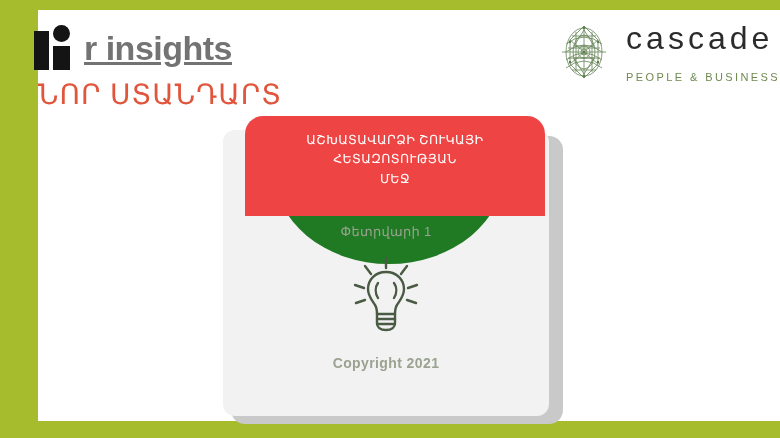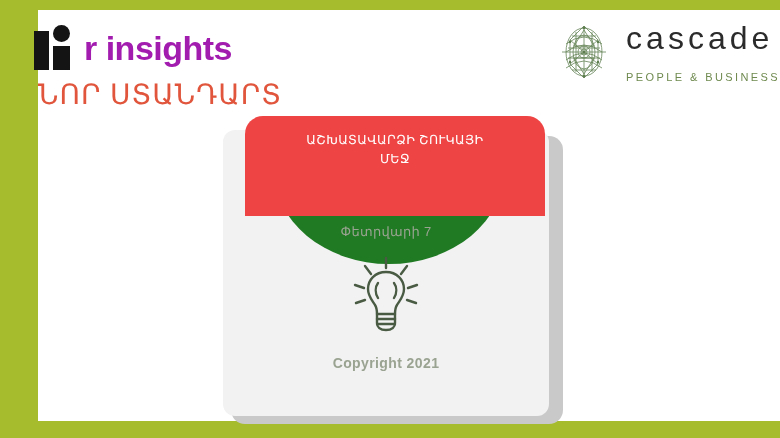--- a/index.html
+++ b/index.html
@@ -51,23 +51,24 @@
   }
   .rmark .blk-stem {
     position:absolute; left:19px; top:21px;
     width:17px; height:24px;
     background:#141414;
   }
   #rinsights .wordmark {
     font-size:34px;
     font-weight:700;
     letter-spacing:-0.5px;
-    color:#a21caf;
+    color:#737373;
     line-height:1;
     white-space:nowrap;
+    text-decoration:underline;
   }
 
   
   #cascade {
     position:absolute;
     right:0px; top:12px;
     display:flex;
     align-items:center;
     gap:18px;
   }
@@ -250,26 +251,27 @@
     <div id="cardwrap">
 
       <div id="card-shadow"></div>
       <div id="card"></div>
 
       <div id="greenbulge"></div>
 
       <div id="greenhead">
         <div class="htext">
           <div>ԱՇԽԱՏԱՎԱՐՁԻ ՇՈՒԿԱՅԻ</div>
+          <div>ՀԵՏԱԶՈՏՈՒԹՅԱՆ</div>
           <div>ՄԵՋ</div>
         </div>
       </div>
 
       <div id="cardbody">
-        <div id="start-date">Փետրվարի 7</div>
+        <div id="start-date">Փետրվարի 1</div>
 
         <div id="bulb-holder">
           <svg width="86" height="86" viewBox="0 0 86 86">
             <g stroke="#4A5B44" stroke-width="2.4" fill="none" stroke-linecap="round" stroke-linejoin="round">
 
               <line x1="43" y1="5" x2="43" y2="15"></line>
               <line x1="22" y1="13" x2="28" y2="21"></line>
               <line x1="64" y1="13" x2="58" y2="21"></line>
               <line x1="12" y1="32" x2="21" y2="35"></line>
               <line x1="74" y1="32" x2="65" y2="35"></line>

